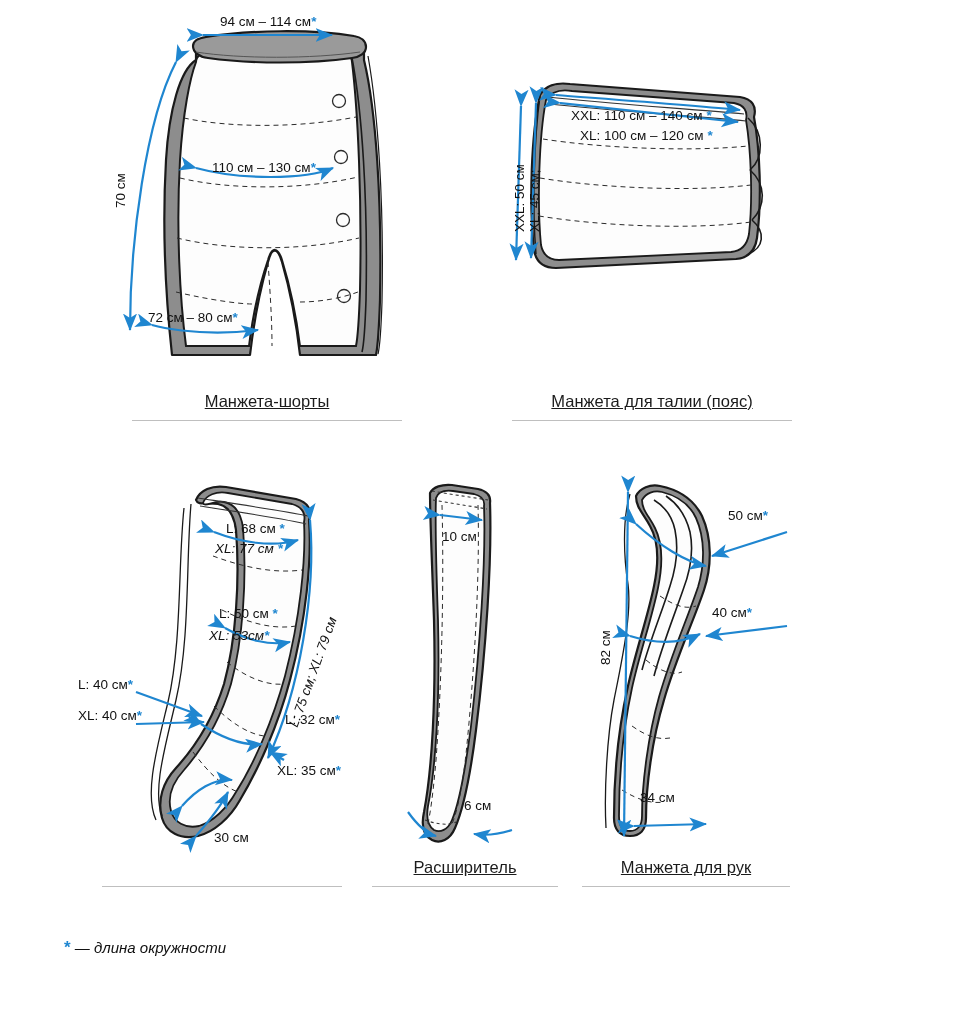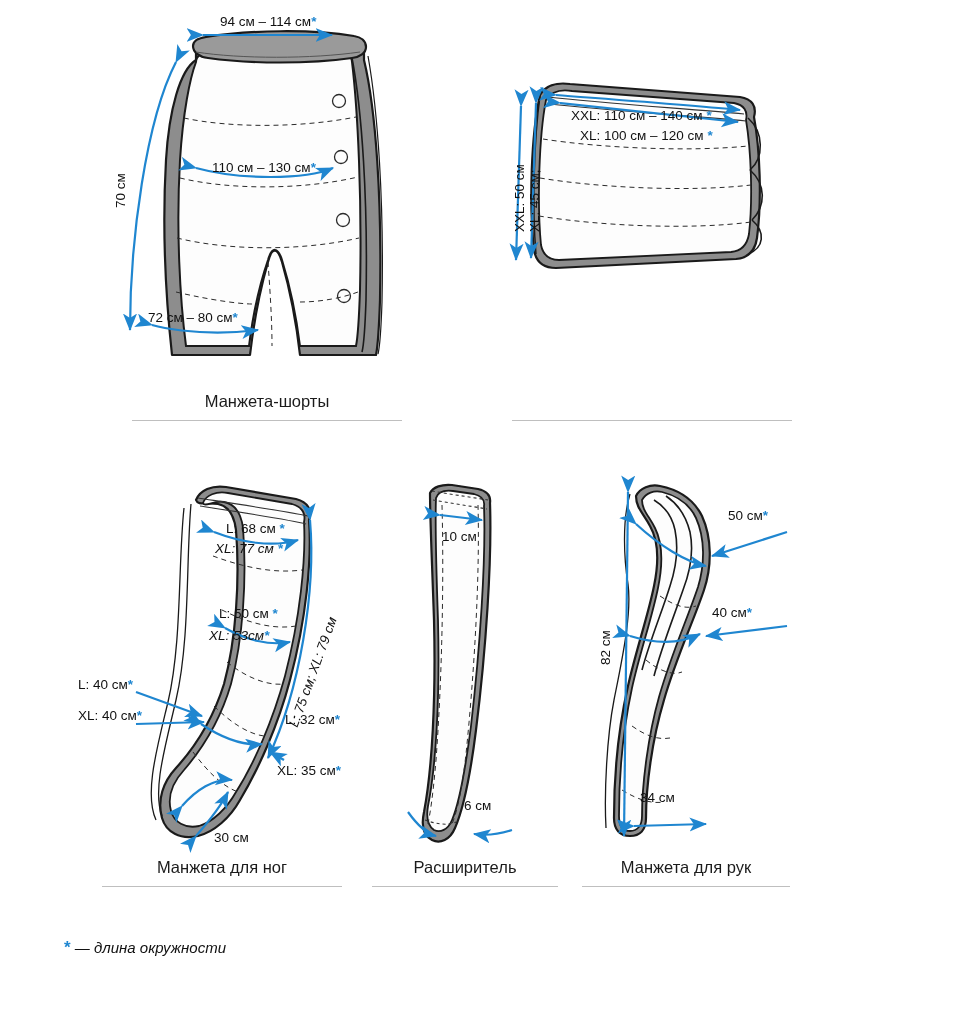--- a/index.html
+++ b/index.html
@@ -44,20 +44,21 @@
   }
   .dim.italic { font-style: italic; }
   .caption {
     font-size: 16.5px;
     color: #1b1b1b;
     text-align: center;
   }
   .caption-wrap {
     position: absolute;
     text-align: center;
+    text-decoration: underline;
   }
   .caption-rule {
     position: absolute;
     height: 1px;
     background: #bfbfbf;
   }
   .footnote {
     position: absolute;
     font-size: 15px;
     font-style: italic;
@@ -336,25 +337,25 @@
   </div>
   <div class="lbl dim" style="left:640px; top:790px;">
     <span>34 см</span>
   </div>
 
   <div class="caption-wrap" style="left:132px; top:392px; width:270px;">
     <div class="caption">Манжета-шорты</div>
   </div>
   <div class="caption-rule" style="left:132px; top:420px; width:270px;"></div>
 
+  <div class="caption-wrap" style="left:512px; top:392px; width:280px;">
+    <div class="caption">Манжета для талии (пояс)</div>
+  </div>
   <div class="caption-rule" style="left:512px; top:420px; width:280px;"></div>
 
-  <div class="caption-wrap" style="left:102px; top:858px; width:240px;">
-    <div class="caption">Манжета для ног</div>
-  </div>
   <div class="caption-rule" style="left:102px; top:886px; width:240px;"></div>
 
   <div class="caption-wrap" style="left:372px; top:858px; width:186px;">
     <div class="caption">Расширитель</div>
   </div>
   <div class="caption-rule" style="left:372px; top:886px; width:186px;"></div>
 
   <div class="caption-wrap" style="left:582px; top:858px; width:208px;">
     <div class="caption">Манжета для рук</div>
   </div>

